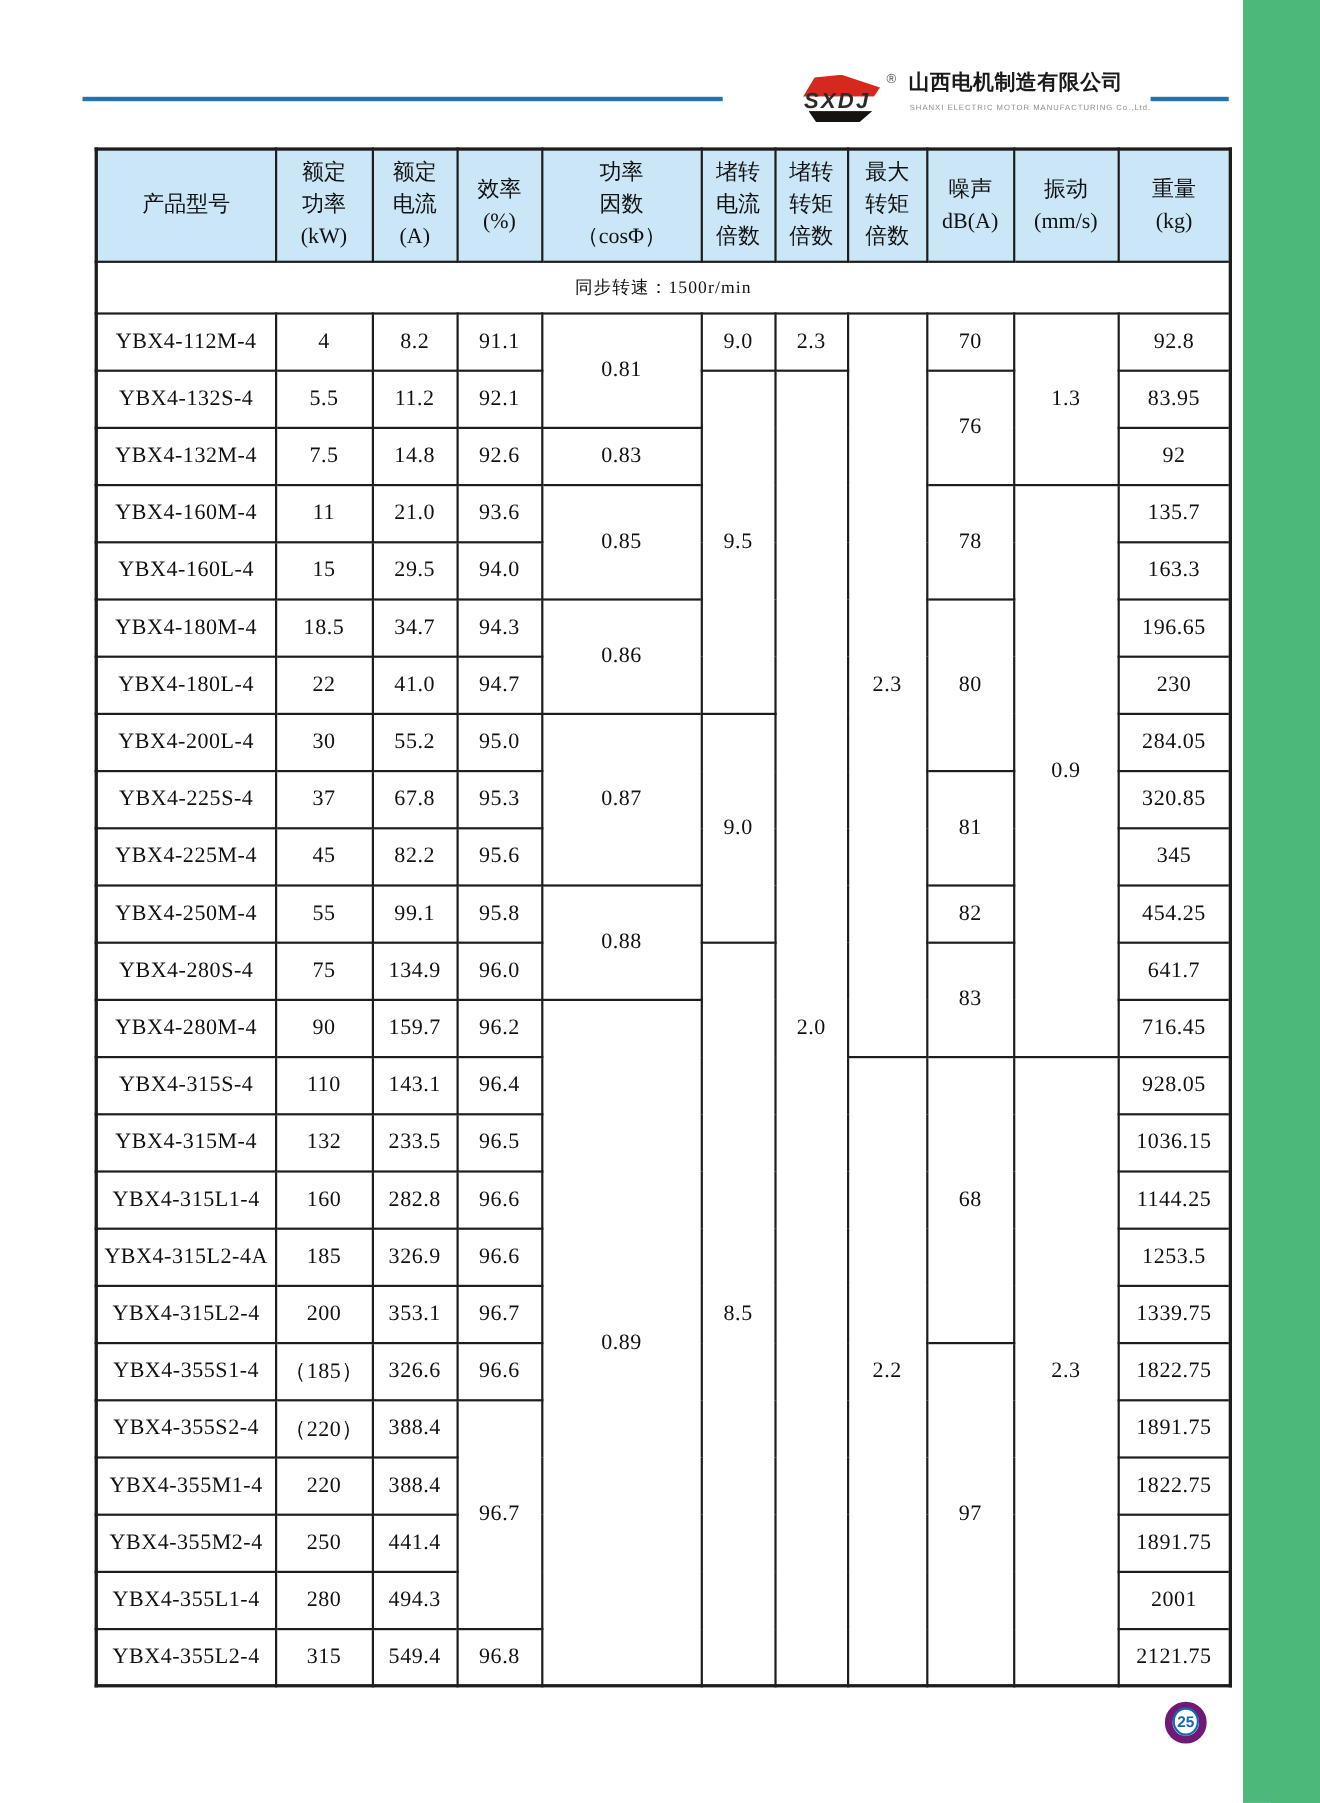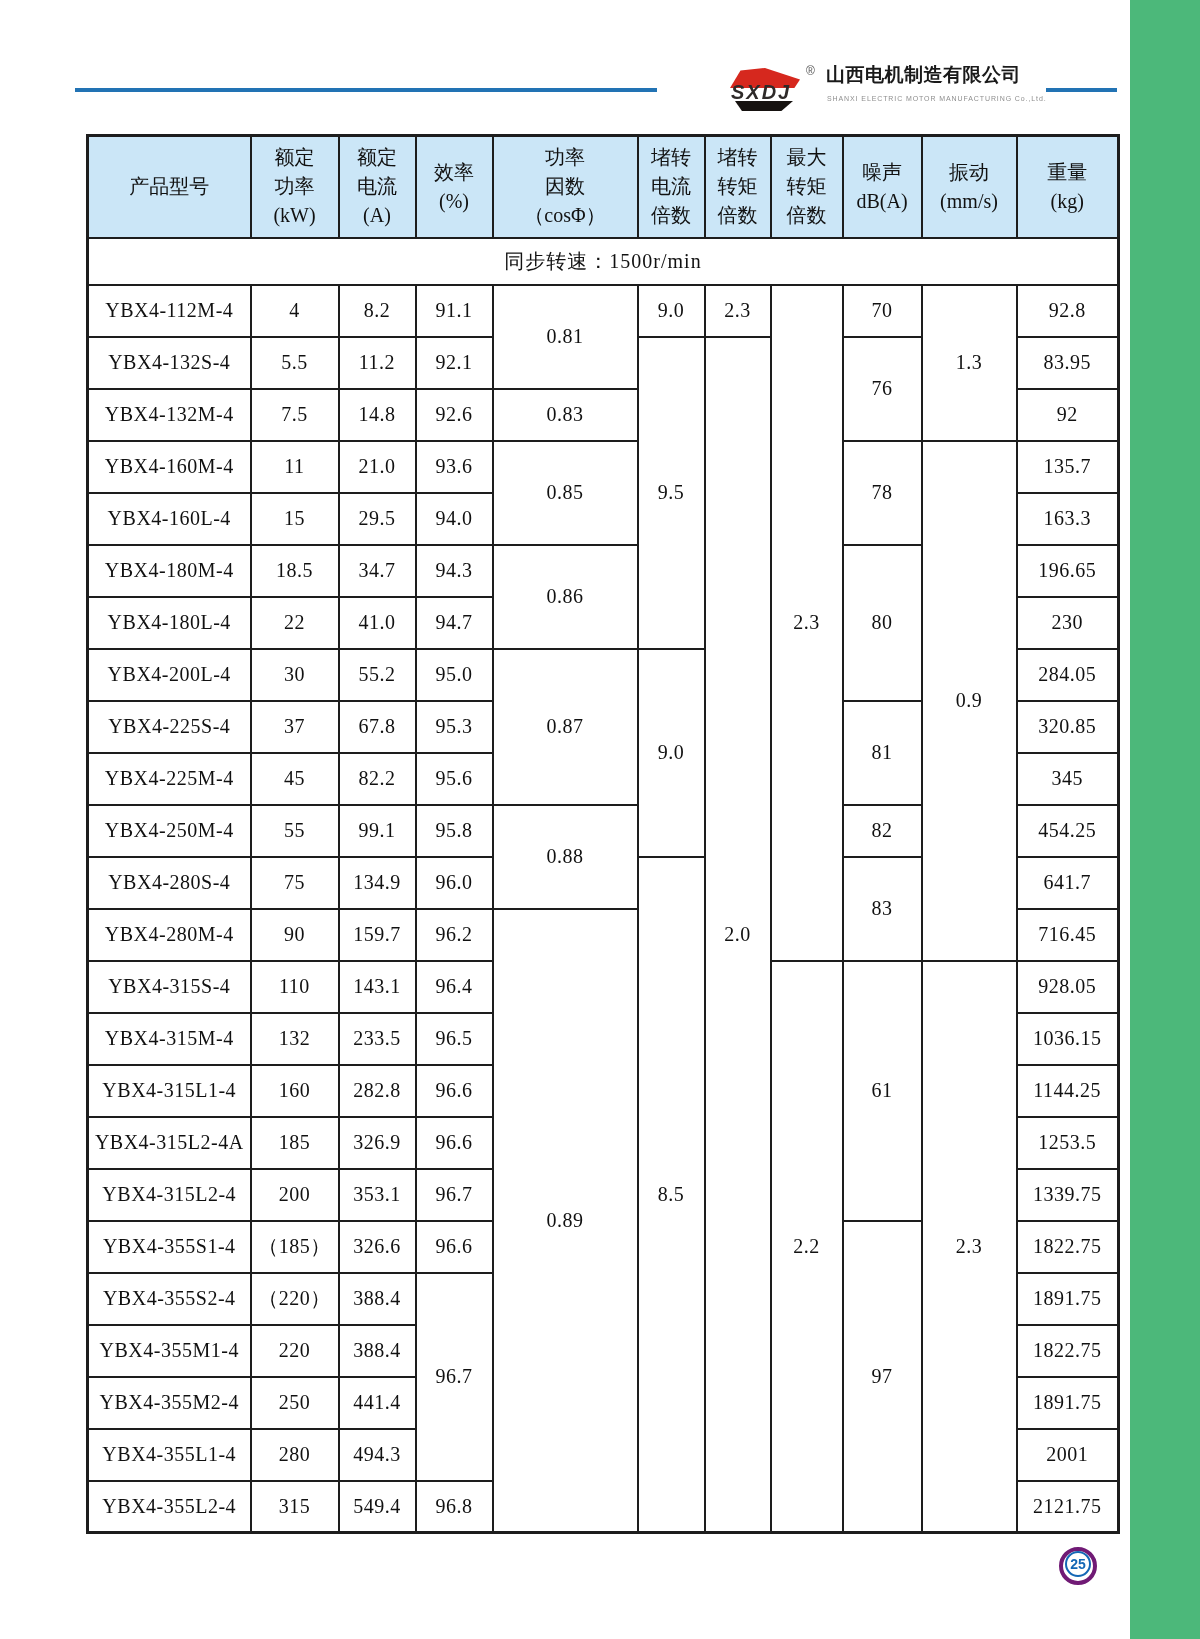--- a/index.html
+++ b/index.html
@@ -31,27 +31,27 @@
                 font-family: "Liberation Sans", "DejaVu Sans", sans-serif;
                 font-size: 7px; letter-spacing: 0.9px; color: #8e8e8e; white-space: nowrap; }
 
   
   .spec-table { position: absolute; left: 86px; top: 134px; width: 1031px;
                 border-collapse: collapse; table-layout: fixed;
                 border: 3px solid #1d1d1d; }
   .spec-table th, .spec-table td { border: 2px solid #1d1d1d; text-align: center; vertical-align: middle;
                 padding: 0; font-weight: normal; }
   .spec-table thead th { background: #cbe6f7; height: 102px; font-size: 20px; line-height: 1.45; }
-  .spec-table .subtitle-cell { height: 47px; font-size: 20px; letter-spacing: 1px; }
+  .spec-table .subtitle-cell { height: 47px; font-size: 16px; letter-spacing: 1px; }
   .spec-table tbody td { height: 52px; font-size: 20px; letter-spacing: 0.5px; }
 
   
   .page-badge { position: absolute; left: 1059px; top: 1547px; width: 38px; height: 38px;
-                border: 4px solid #701a75; border-radius: 50%;
-                display: flex; align-items: flex-start; justify-content: center; }
+                border: 7px solid #701a75; border-radius: 50%;
+                display: flex; align-items: flex-end; justify-content: center; }
   .page-badge-inner { width: 26px; height: 26px; border: 2px solid #1467b5; border-radius: 50%;
                 display: flex; align-items: center; justify-content: center;
                 font-family: "Liberation Sans", sans-serif; font-weight: bold;
                 font-size: 14px; color: #1467b5; }
 </style>
 </head>
 <body>
 
 <div class="green-bar"></div>
 
@@ -251,21 +251,21 @@
         <td>96.2</td>
         <td rowspan="12">0.89</td>
         <td>716.45</td>
       </tr>
       <tr>
         <td>YBX4-315S-4</td>
         <td>110</td>
         <td>143.1</td>
         <td>96.4</td>
         <td rowspan="11">2.2</td>
-        <td rowspan="5">61</td>
+        <td rowspan="5">68</td>
         <td rowspan="11">2.3</td>
         <td>928.05</td>
       </tr>
       <tr>
         <td>YBX4-315M-4</td>
         <td>132</td>
         <td>233.5</td>
         <td>96.5</td>
         <td>1036.15</td>
       </tr>

